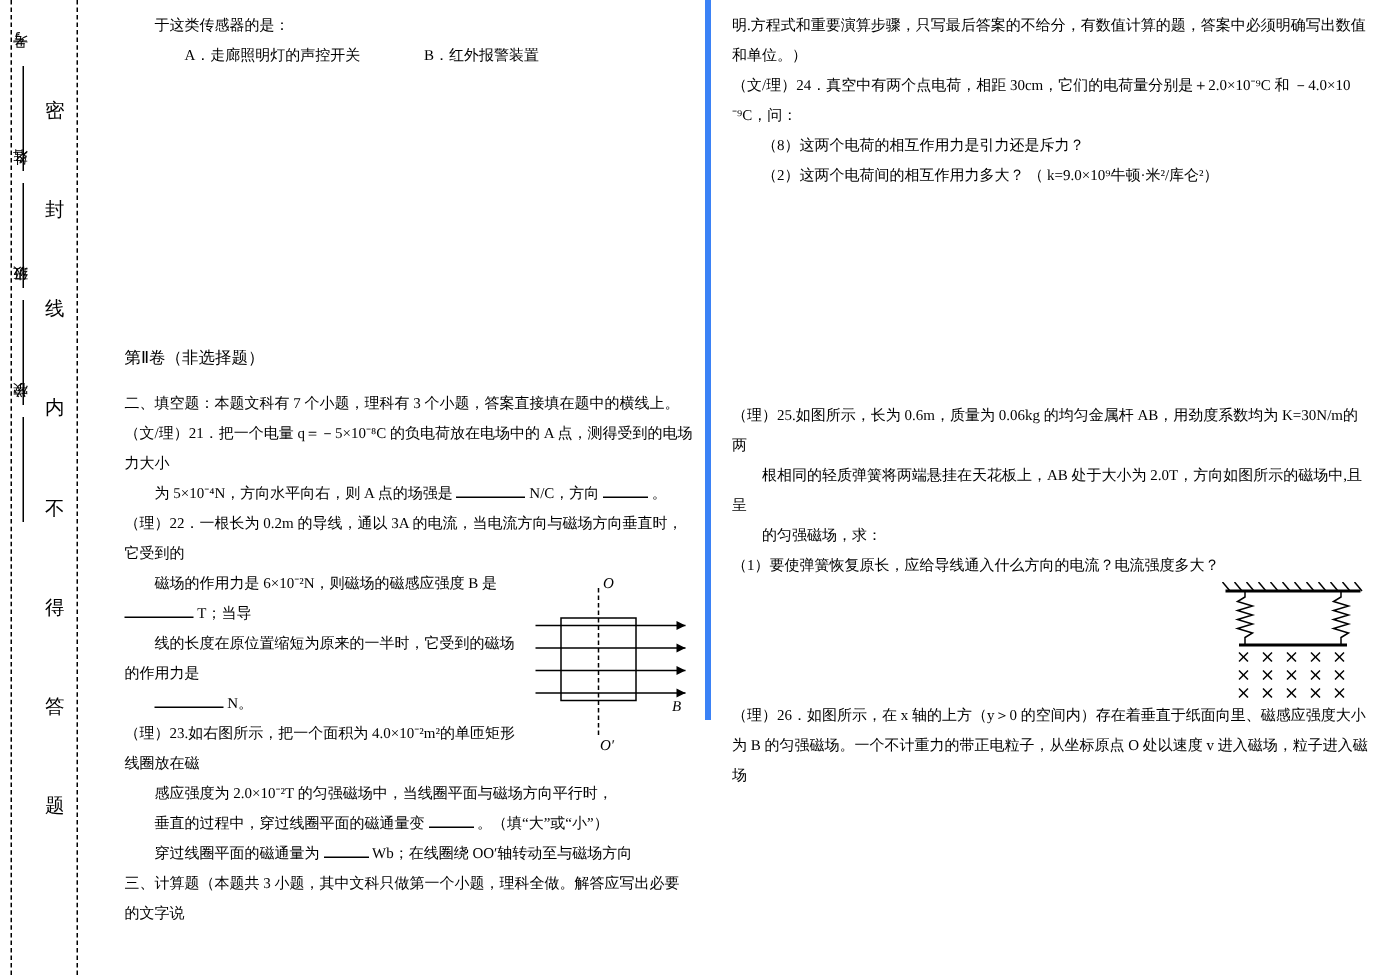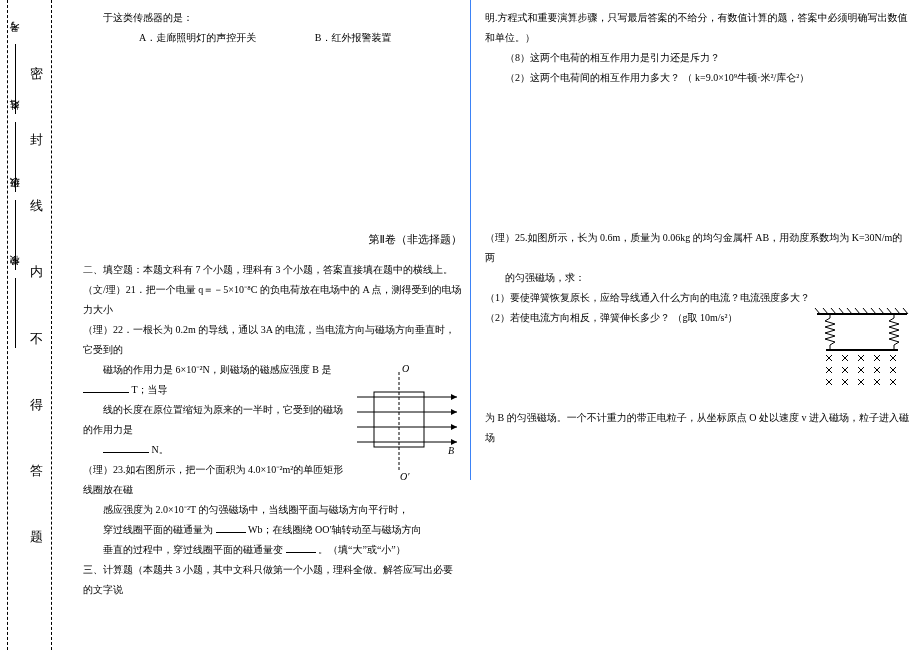--- a/index.html
+++ b/index.html
@@ -72,29 +72,29 @@
       height: 100%;
       padding: 8px 8px 8px 8px;
       line-height: 2.0;
       font-size: 10px;
     }
     .col-left {
       width: 395px;
     }
     .col-right {
       width: 450px;
-      border-left: 1px solid #3b82f6;
+      border-left: 4px solid #3b82f6;
       padding-left: 14px;
     }
     .center-title {
-      text-align: right;
+      text-align: left;
       font-size: 11px;
       margin: 180px 0 10px 0;
     }
-    .options-row span { display: inline-block; margin-right: 20px; margin-left: 16px; }
+    .options-row span { display: inline-block; margin-right: 20px; }
     .blank { display: inline-block; border-bottom: 1px solid #000; min-width: 46px; height: 12px; vertical-align: baseline; }
     .blank-sm { min-width: 30px; }
     .fig-right {
       float: right;
       margin: 2px 0 2px 6px;
     }
     .diagram-box {
       width: 110px;
       height: 120px;
       position: relative;
@@ -145,20 +145,27 @@
     <p class="indent options-row">
       <span>A．走廊照明灯的声控开关</span>
       <span>B．红外报警装置</span>
     </p>
 
     <p class="center-title">第Ⅱ卷（非选择题）</p>
 
     <p>二、填空题：本题文科有 7 个小题，理科有 3 个小题，答案直接填在题中的横线上。</p>
 
     <p>（文/理）21．把一个电量 q＝－5×10⁻⁸C 的负电荷放在电场中的 A 点，测得受到的电场力大小</p>
+    <p class="indent">
+      <span>为 5×10⁻⁴N，方向水平向右，则 A 点的场强是</span>
+      <span class="blank"></span>
+      <span>N/C，方向</span>
+      <span class="blank blank-sm"></span>
+      <span>。</span>
+    </p>
 
     <p>（理）22．一根长为 0.2m 的导线，通以 3A 的电流，当电流方向与磁场方向垂直时，它受到的</p>
 
     <div class="fig-right diagram-box">
       <svg width="110" height="120">
         <rect x="22" y="30" width="50" height="55" fill="none" stroke="#000" stroke-width="1"></rect>
         <line x1="47" y1="10" x2="47" y2="110" stroke="#000" stroke-dasharray="3,2"></line>
         <line x1="5" y1="35" x2="105" y2="35" stroke="#000"></line>
         <polygon points="105,35 99,32 99,38" fill="#000"></polygon>
         <line x1="5" y1="50" x2="105" y2="50" stroke="#000"></line>
@@ -180,42 +187,45 @@
     </p>
     <p class="indent">线的长度在原位置缩短为原来的一半时，它受到的磁场的作用力是</p>
     <p class="indent">
       <span class="blank"></span>
       <span>N。</span>
     </p>
 
     <p>（理）23.如右图所示，把一个面积为 4.0×10⁻²m²的单匝矩形线圈放在磁</p>
     <p class="indent">感应强度为 2.0×10⁻²T 的匀强磁场中，当线圈平面与磁场方向平行时，</p>
     <p class="indent">
+      <span>垂直的过程中，穿过线圈平面的磁通量变</span>
+      <span class="blank blank-sm"></span>
+      <span>。（填“大”或“小”）</span>
+    </p>
+    <p class="indent">
       <span>穿过线圈平面的磁通量为</span>
       <span class="blank blank-sm"></span>
       <span>Wb；在线圈绕 OO′轴转动至与磁场方向</span>
     </p>
-    <p class="indent">
-      <span>垂直的过程中，穿过线圈平面的磁通量变</span>
-      <span class="blank blank-sm"></span>
-      <span>。（填“大”或“小”）</span>
-    </p>
 
     <p>三、计算题（本题共 3 小题，其中文科只做第一个小题，理科全做。解答应写出必要的文字说</p>
   </div>
 
   <div class="col col-right">
     <p>明.方程式和重要演算步骤，只写最后答案的不给分，有数值计算的题，答案中必须明确写出数值和单位。）</p>
 
+    <p>（文/理）24．真空中有两个点电荷，相距 30cm，它们的电荷量分别是＋2.0×10⁻⁹C 和 －4.0×10</p>
+    <p>⁻⁹C，问：</p>
     <p class="indent">（8）这两个电荷的相互作用力是引力还是斥力？</p>
     <p class="indent">（2）这两个电荷间的相互作用力多大？ （ k=9.0×10⁹牛顿·米²/库仑²）</p>
 
     <div class="gap-lg"></div>
 
     <p>（理）25.如图所示，长为 0.6m，质量为 0.06kg 的均匀金属杆 AB，用劲度系数均为 K=30N/m的两</p>
+    <p class="indent">根相同的轻质弹簧将两端悬挂在天花板上，AB 处于大小为 2.0T，方向如图所示的磁场中,且呈</p>
     <p class="indent">的匀强磁场，求：</p>
     <p>（1）要使弹簧恢复原长，应给导线通入什么方向的电流？电流强度多大？</p>
 
     <div class="spring-fig">
       <svg width="100" height="78">
 
         <line x1="5" y1="6" x2="95" y2="6" stroke="#000" stroke-width="2"></line>
         <g stroke="#000">
           <line x1="8" y1="6" x2="3" y2="0"></line>
             <line x1="16" y1="6" x2="11" y2="0"></line>
@@ -270,19 +280,19 @@
               <line x1="46" y1="3" x2="52" y2="-3"></line>
             <line x1="62" y1="-3" x2="68" y2="3"></line>
               <line x1="62" y1="3" x2="68" y2="-3"></line>
             <line x1="78" y1="-3" x2="84" y2="3"></line>
               <line x1="78" y1="3" x2="84" y2="-3"></line>
           </g>
         </g>
       </svg>
     </div>
 
-    <p>（2）若使电流方向相反，弹簧伸长多少？ （g取 10m/s²）</p>
 
     <div class="gap-md" style="clear:both"></div>
 
+    <p>（理）26．如图所示，在 x 轴的上方（y＞0 的空间内）存在着垂直于纸面向里、磁感应强度大小</p>
     <p>为 B 的匀强磁场。一个不计重力的带正电粒子，从坐标原点 O 处以速度 v 进入磁场，粒子进入磁场</p>
   </div>
 </div>
 
 </body></html>

